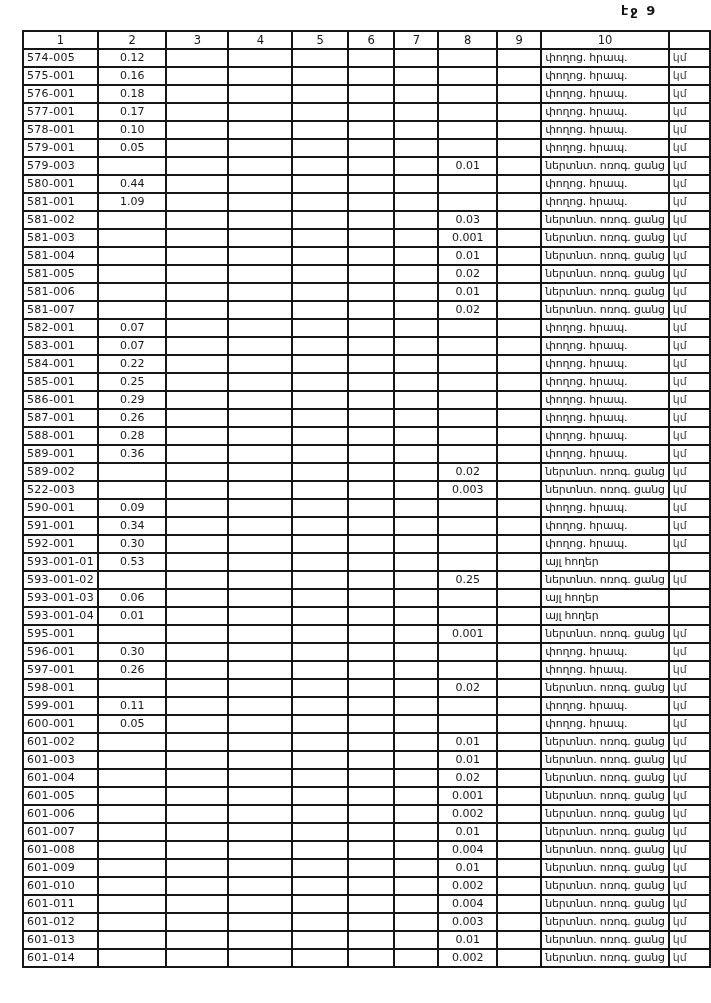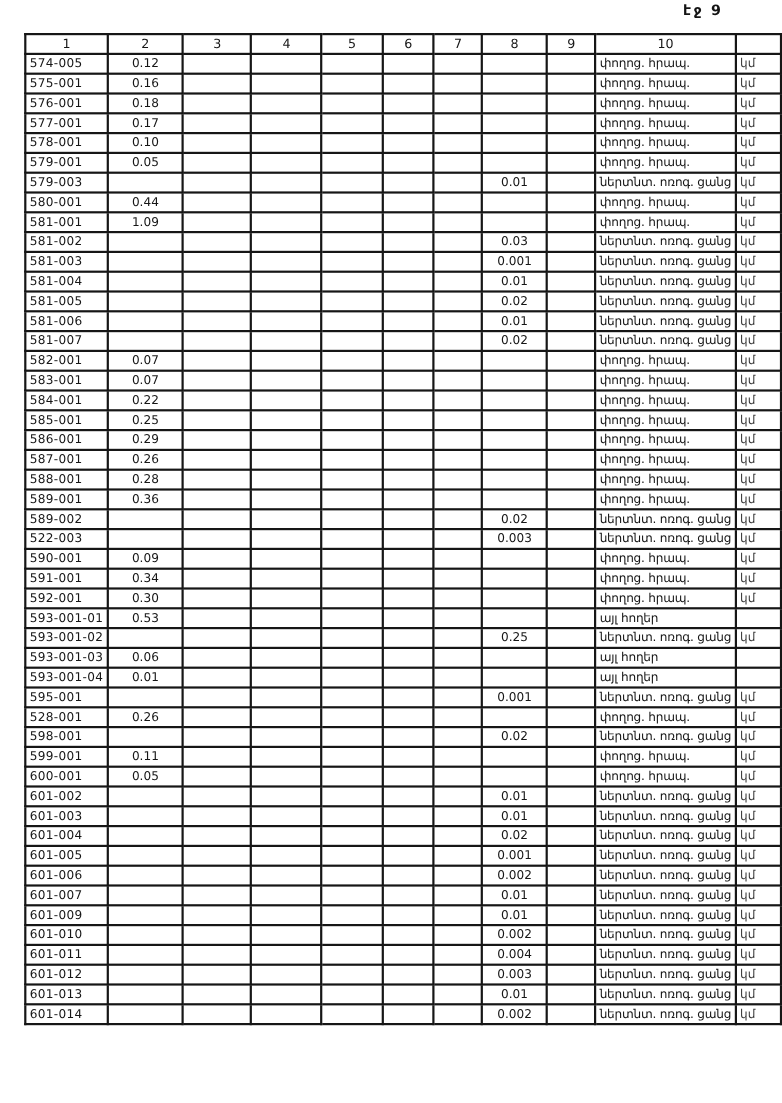--- a/index.html
+++ b/index.html
@@ -521,21 +521,34 @@
           <td class="c4"></td>
           <td class="c5"></td>
           <td class="c6"></td>
           <td class="c7"></td>
           <td class="c8">0.001</td>
           <td class="c9"></td>
           <td class="c10">ներտնտ. ոռոգ. ցանց</td>
           <td class="unit-cell">կմ</td>
         </tr>
         <tr>
-          <td class="c1">528-001</td>
+          <td class="c1">596-001</td>
+          <td class="c2">0.30</td>
+          <td class="c3"></td>
+          <td class="c4"></td>
+          <td class="c5"></td>
+          <td class="c6"></td>
+          <td class="c7"></td>
+          <td class="c8"></td>
+          <td class="c9"></td>
+          <td class="c10">փողոց. հրապ.</td>
+          <td class="unit-cell">կմ</td>
+        </tr>
+        <tr>
+          <td class="c1">597-001</td>
           <td class="c2">0.26</td>
           <td class="c3"></td>
           <td class="c4"></td>
           <td class="c5"></td>
           <td class="c6"></td>
           <td class="c7"></td>
           <td class="c8"></td>
           <td class="c9"></td>
           <td class="c10">փողոց. հրապ.</td>
           <td class="unit-cell">կմ</td>
@@ -646,20 +659,33 @@
         </tr>
         <tr>
           <td class="c1">601-007</td>
           <td class="c2"></td>
           <td class="c3"></td>
           <td class="c4"></td>
           <td class="c5"></td>
           <td class="c6"></td>
           <td class="c7"></td>
           <td class="c8">0.01</td>
+          <td class="c9"></td>
+          <td class="c10">ներտնտ. ոռոգ. ցանց</td>
+          <td class="unit-cell">կմ</td>
+        </tr>
+        <tr>
+          <td class="c1">601-008</td>
+          <td class="c2"></td>
+          <td class="c3"></td>
+          <td class="c4"></td>
+          <td class="c5"></td>
+          <td class="c6"></td>
+          <td class="c7"></td>
+          <td class="c8">0.004</td>
           <td class="c9"></td>
           <td class="c10">ներտնտ. ոռոգ. ցանց</td>
           <td class="unit-cell">կմ</td>
         </tr>
         <tr>
           <td class="c1">601-009</td>
           <td class="c2"></td>
           <td class="c3"></td>
           <td class="c4"></td>
           <td class="c5"></td>

